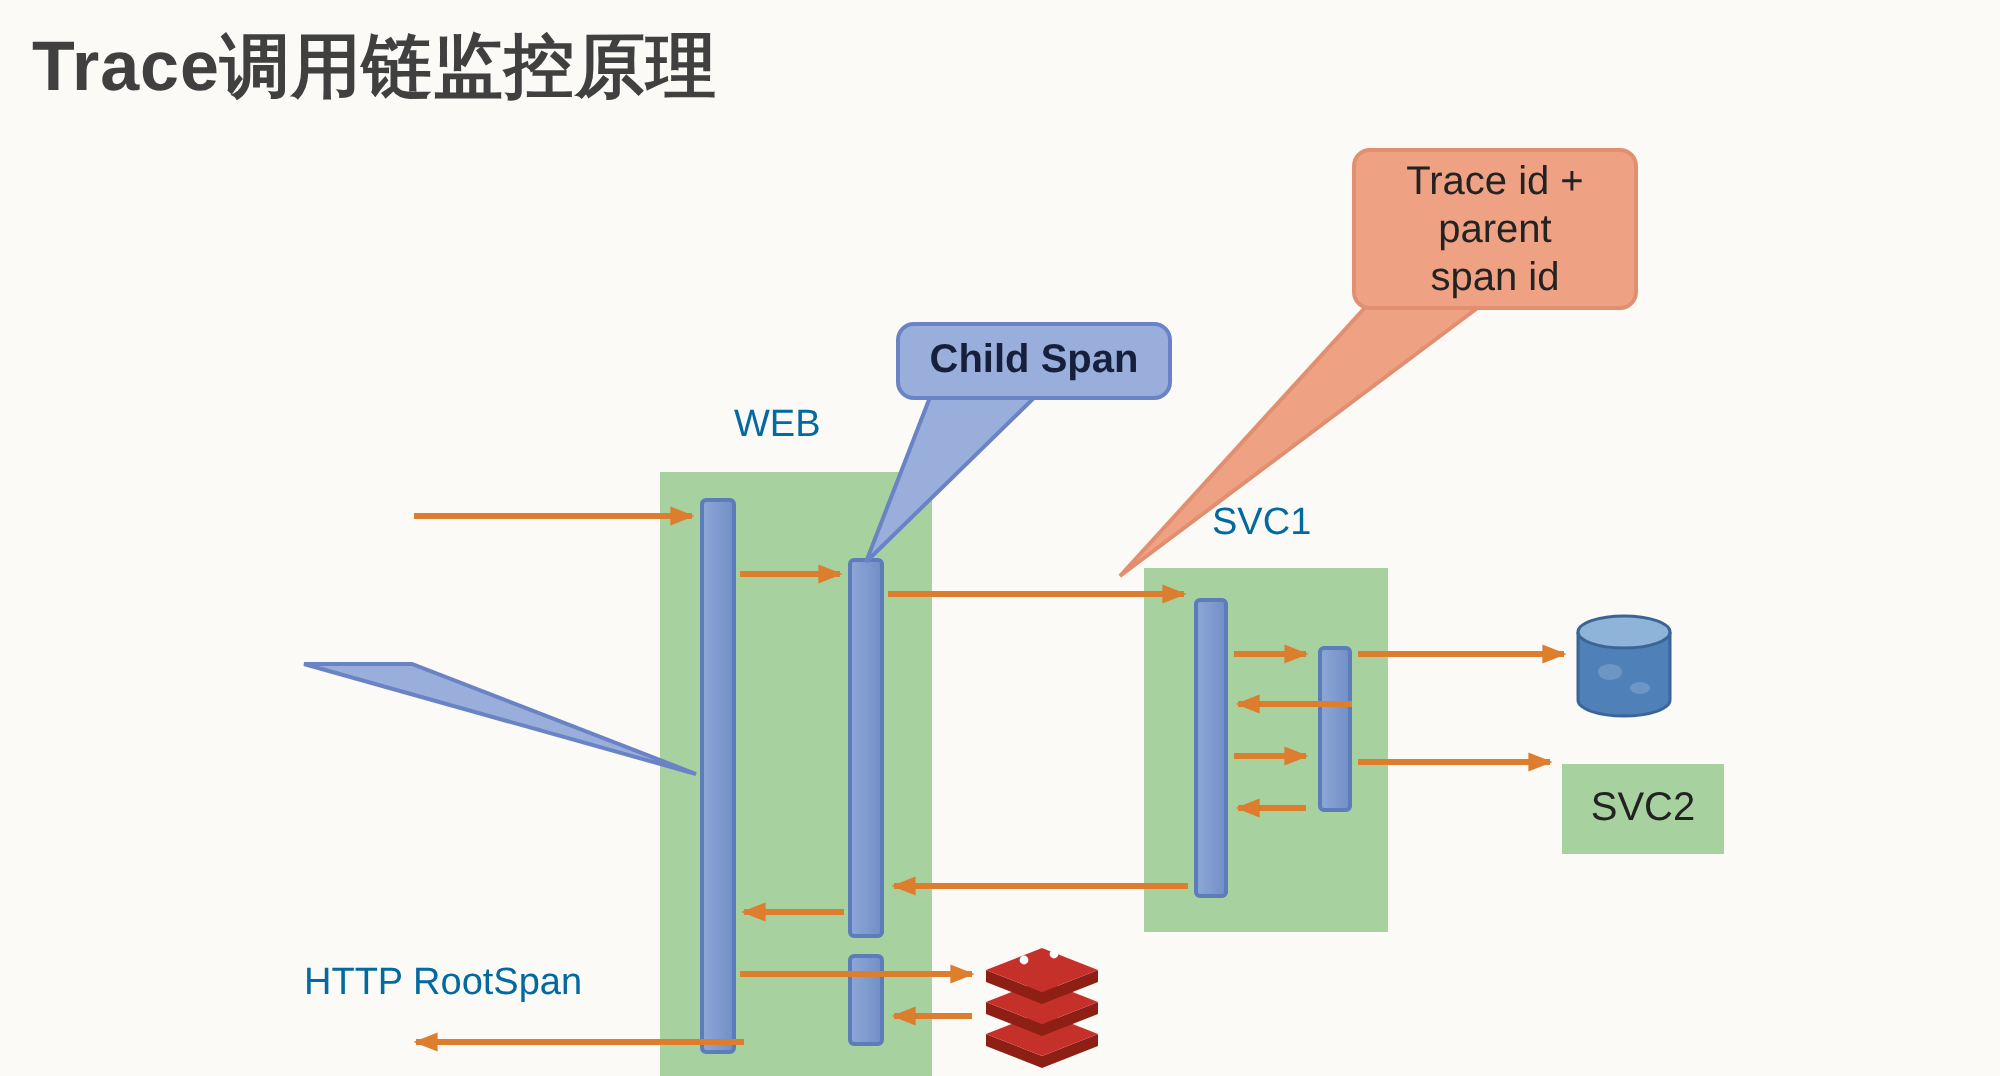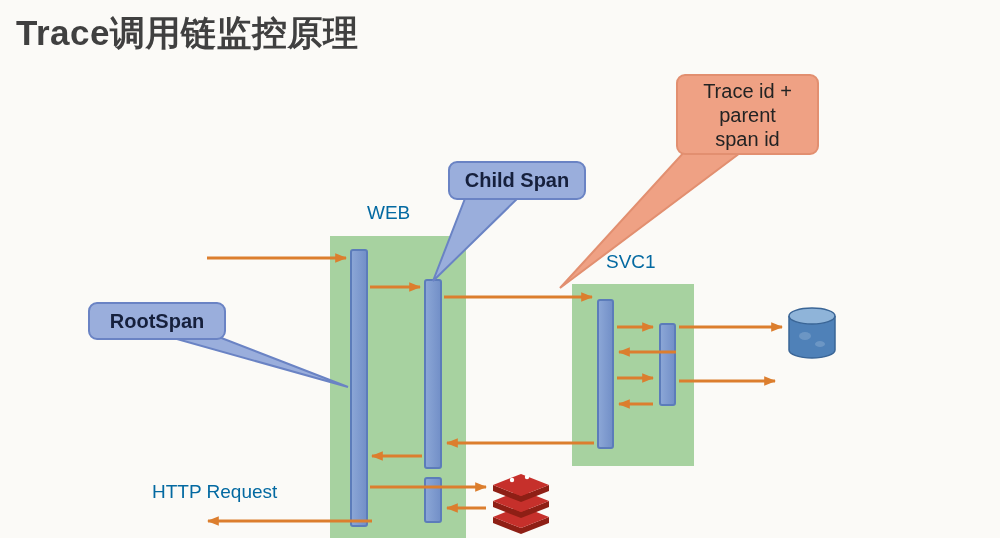--- a/index.html
+++ b/index.html
@@ -55,20 +55,23 @@
 </style>
 </head>
 <body>
 
 <div class="stage">
 
   <h1 class="title">Trace调用链监控原理</h1>
 
   <div class="green-box" id="web-box"></div>
   <div class="green-box" id="svc1-box"></div>
+  <div class="green-box" id="svc2-box">
+    <span>SVC2</span>
+  </div>
 
   <div class="bar" id="root-span-bar"></div>
   <div class="bar" id="child-span-bar"></div>
   <div class="bar" id="bottom-span-bar"></div>
   <div class="bar" id="svc1-span-bar"></div>
   <div class="bar" id="svc1-child-bar"></div>
 
   <svg class="overlay" width="1000" height="538" viewBox="0 0 1000 538">
     <defs>
       <marker id="ah" viewBox="0 0 10 8" refX="9" refY="4" markerWidth="12" markerHeight="10" markerUnits="userSpaceOnUse" orient="auto">
@@ -111,23 +114,22 @@
       <polygon points="493,517 521,506 549,517 521,528" fill="#C6302B"></polygon>
       <path d="M493,501 L493,507 L521,518 L549,507 L549,501 L521,512 Z" fill="#8E1F15"></path>
       <polygon points="493,501 521,490 549,501 521,512" fill="#C6302B"></polygon>
       <path d="M493,485 L493,491 L521,502 L549,491 L549,485 L521,496 Z" fill="#8E1F15"></path>
       <polygon points="493,485 521,474 549,485 521,496" fill="#C6302B"></polygon>
       <circle cx="512" cy="480" r="2.2" fill="#ffffff"></circle>
       <circle cx="527" cy="477" r="2.2" fill="#ffffff"></circle>
     </g>
   </svg>
 
-  <div class="callout blue" id="rootspan-callout">RootSpan</div>
   <div class="callout blue" id="childspan-callout">Child Span</div>
   <div class="callout salmon" id="traceid-callout">Trace id +
 parent
 span id</div>
 
   <div class="label" id="web-label">WEB</div>
   <div class="label" id="svc1-label">SVC1</div>
-  <div class="label" id="http-response-label">HTTP Request</div>
+  <div class="label" id="http-response-label">HTTP RootSpan</div>
 
 </div>
 
 </body></html>

